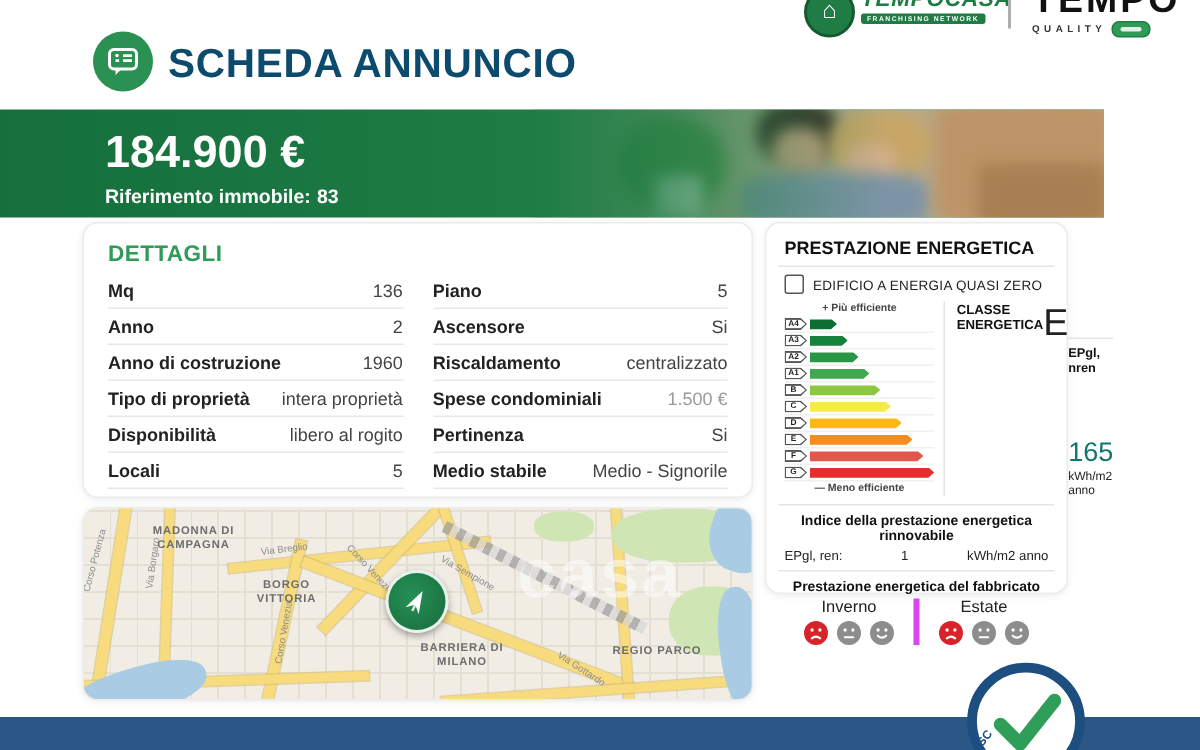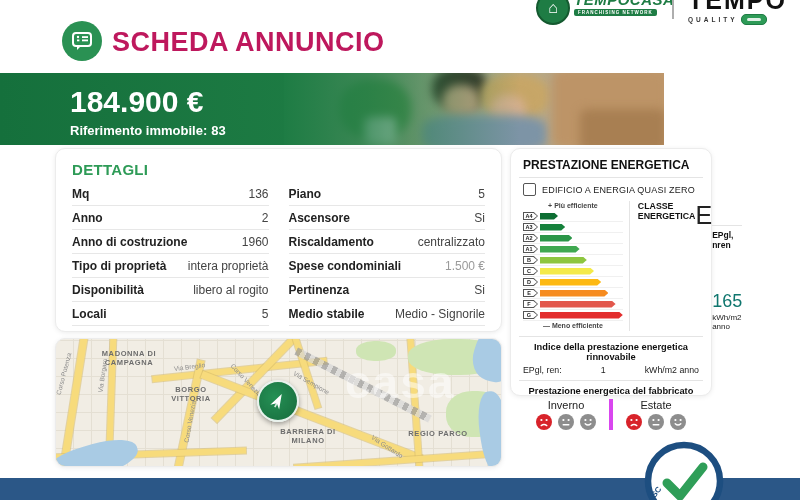--- a/index.html
+++ b/index.html
@@ -2,38 +2,38 @@
 <html><head>
 <meta charset="utf-8">
 <style>
   html,body{margin:0;padding:0;background:#fff;}
   #app{position:relative;width:800px;height:500px;overflow:hidden;background:#fff;
        font-family:"Liberation Sans",sans-serif;-webkit-font-smoothing:antialiased;}
 
   
   .hdr-icon{position:absolute;left:62px;top:21px;width:40px;height:40px;border-radius:50%;
             background:#2a9153;display:flex;align-items:center;justify-content:center;}
-  .page-title{position:absolute;left:112px;top:27px;font-size:27px;font-weight:800;color:#be185d;letter-spacing:.5px;}
+  .page-title{position:absolute;left:112px;top:27px;font-size:27px;font-weight:800;color:#0c4a6e;letter-spacing:.5px;}
   .tc-logo{position:absolute;left:536px;top:-9px;display:flex;align-items:flex-start;gap:4px;}
   .tc-emblem{width:30px;height:30px;border-radius:50%;background:#1e7c44;border:2px solid #14592f;
              display:flex;align-items:center;justify-content:center;color:#fff;font-size:16px;line-height:1;}
   .tc-text{display:flex;flex-direction:column;align-items:flex-start;}
   .tc-name{font-size:15px;font-weight:900;font-style:italic;color:#1e7c44;letter-spacing:.5px;}
   .tc-tag{background:#1e7c44;color:#fff;font-size:4.5px;letter-spacing:1px;padding:1px 4px;border-radius:2px;margin-top:1px;font-weight:700;}
   .hdr-sep{position:absolute;left:672px;top:0;width:2px;height:19px;background:#aeaeae;}
   .tq-logo{position:absolute;left:688px;top:-12px;display:flex;flex-direction:column;}
   .tq-name{font-size:25px;font-weight:900;color:#111;letter-spacing:2px;line-height:1;}
   .tq-row{display:flex;align-items:center;gap:3px;margin-top:1px;}
   .tq-sub{font-size:6.5px;letter-spacing:3px;color:#333;font-weight:600;}
   .tq-oval{width:24px;height:9px;border-radius:5px;background:#2e9b57;border:1px solid #1e7c44;
            display:flex;align-items:center;justify-content:center;}
   .tq-oval i{display:block;width:14px;height:3px;background:rgba(255,255,255,.85);border-radius:2px;}
 
   
-  .banner{position:absolute;left:0;top:73px;width:664px;height:72px;overflow:hidden;
+  .banner{position:absolute;left:0;top:73px;width:736px;height:72px;overflow:hidden;
           background:linear-gradient(90deg,#15703c 0%,#1e7c44 50%,#27864b 100%);}
   .banner-photo{position:absolute;right:0;top:0;width:380px;height:72px;overflow:hidden;
                 background:linear-gradient(90deg,#89a783 0%,#b3ad92 55%,#c09c72 100%);}
   .blob{position:absolute;filter:blur(5px);border-radius:45%;}
   .banner-fade{position:absolute;right:0;top:0;width:380px;height:72px;
                background:linear-gradient(90deg,#1e7c44 0%,rgba(30,124,68,.75) 22%,rgba(30,124,68,0) 62%);}
   .price{position:absolute;left:70px;top:12px;color:#fff;font-size:30px;font-weight:800;z-index:3;}
   .refline{position:absolute;left:70px;top:50px;color:#fff;font-size:13px;z-index:3;font-weight:600;}
   .refline b{font-weight:800;margin-left:4px;}
 

